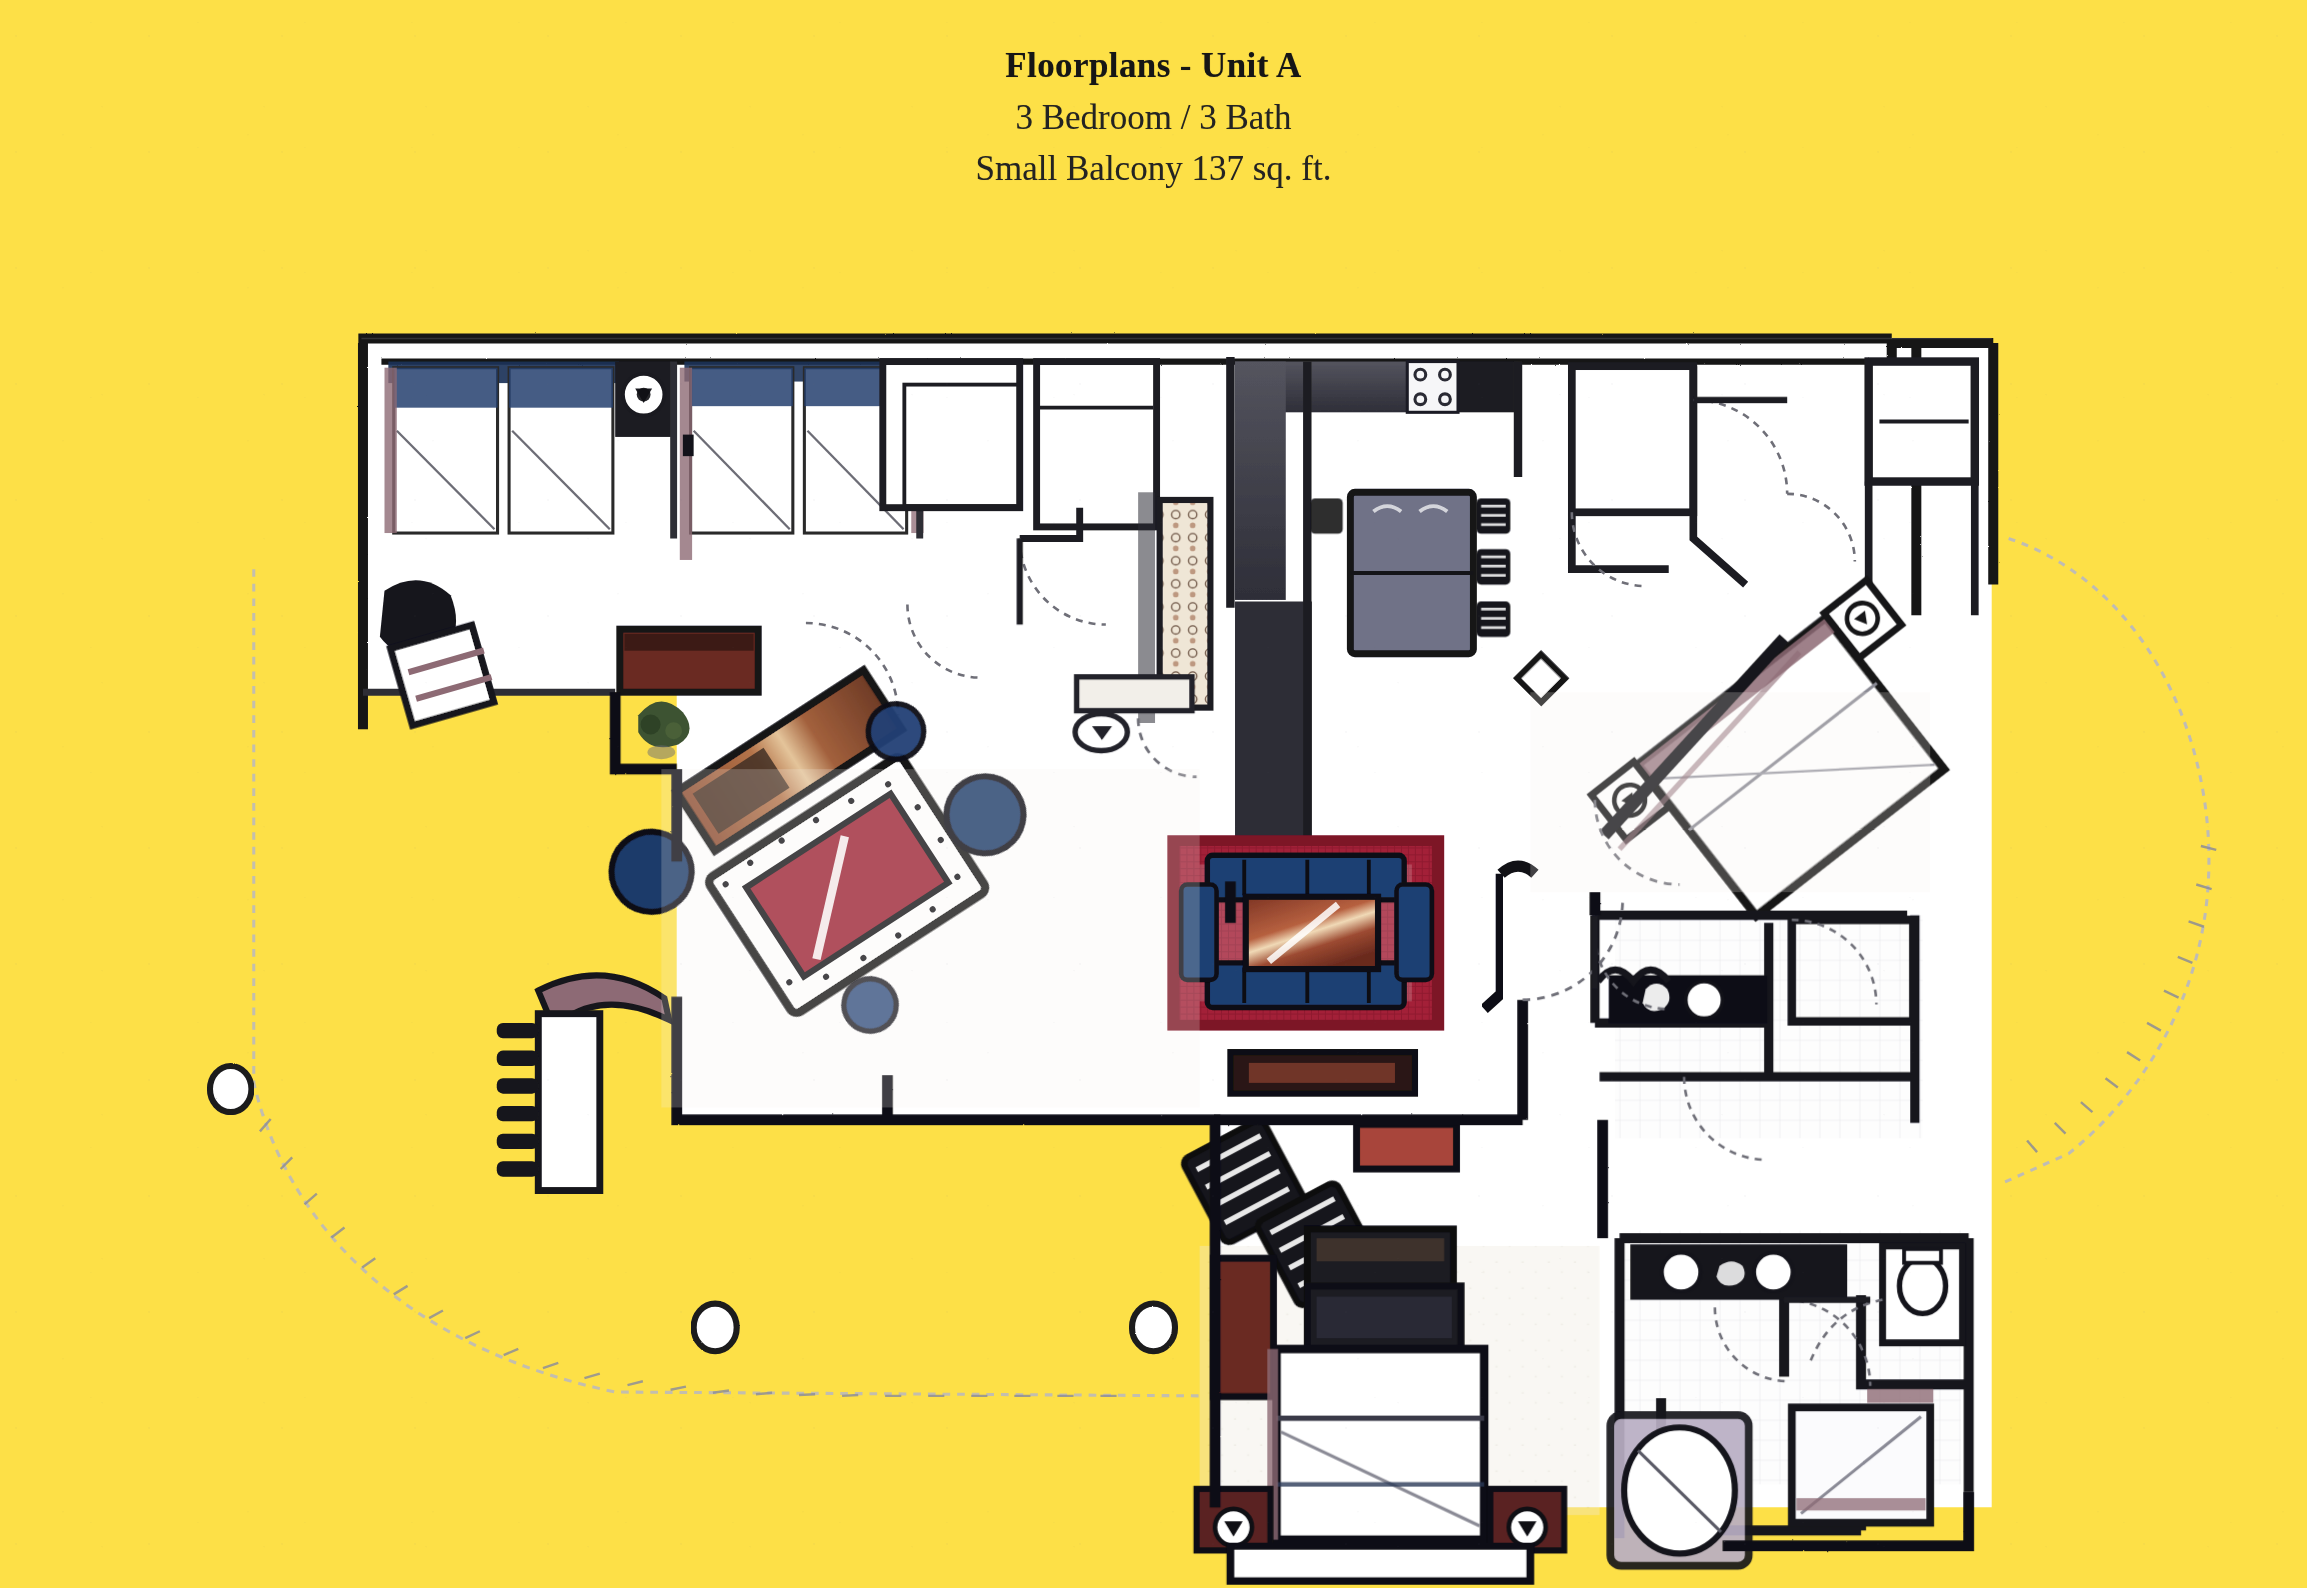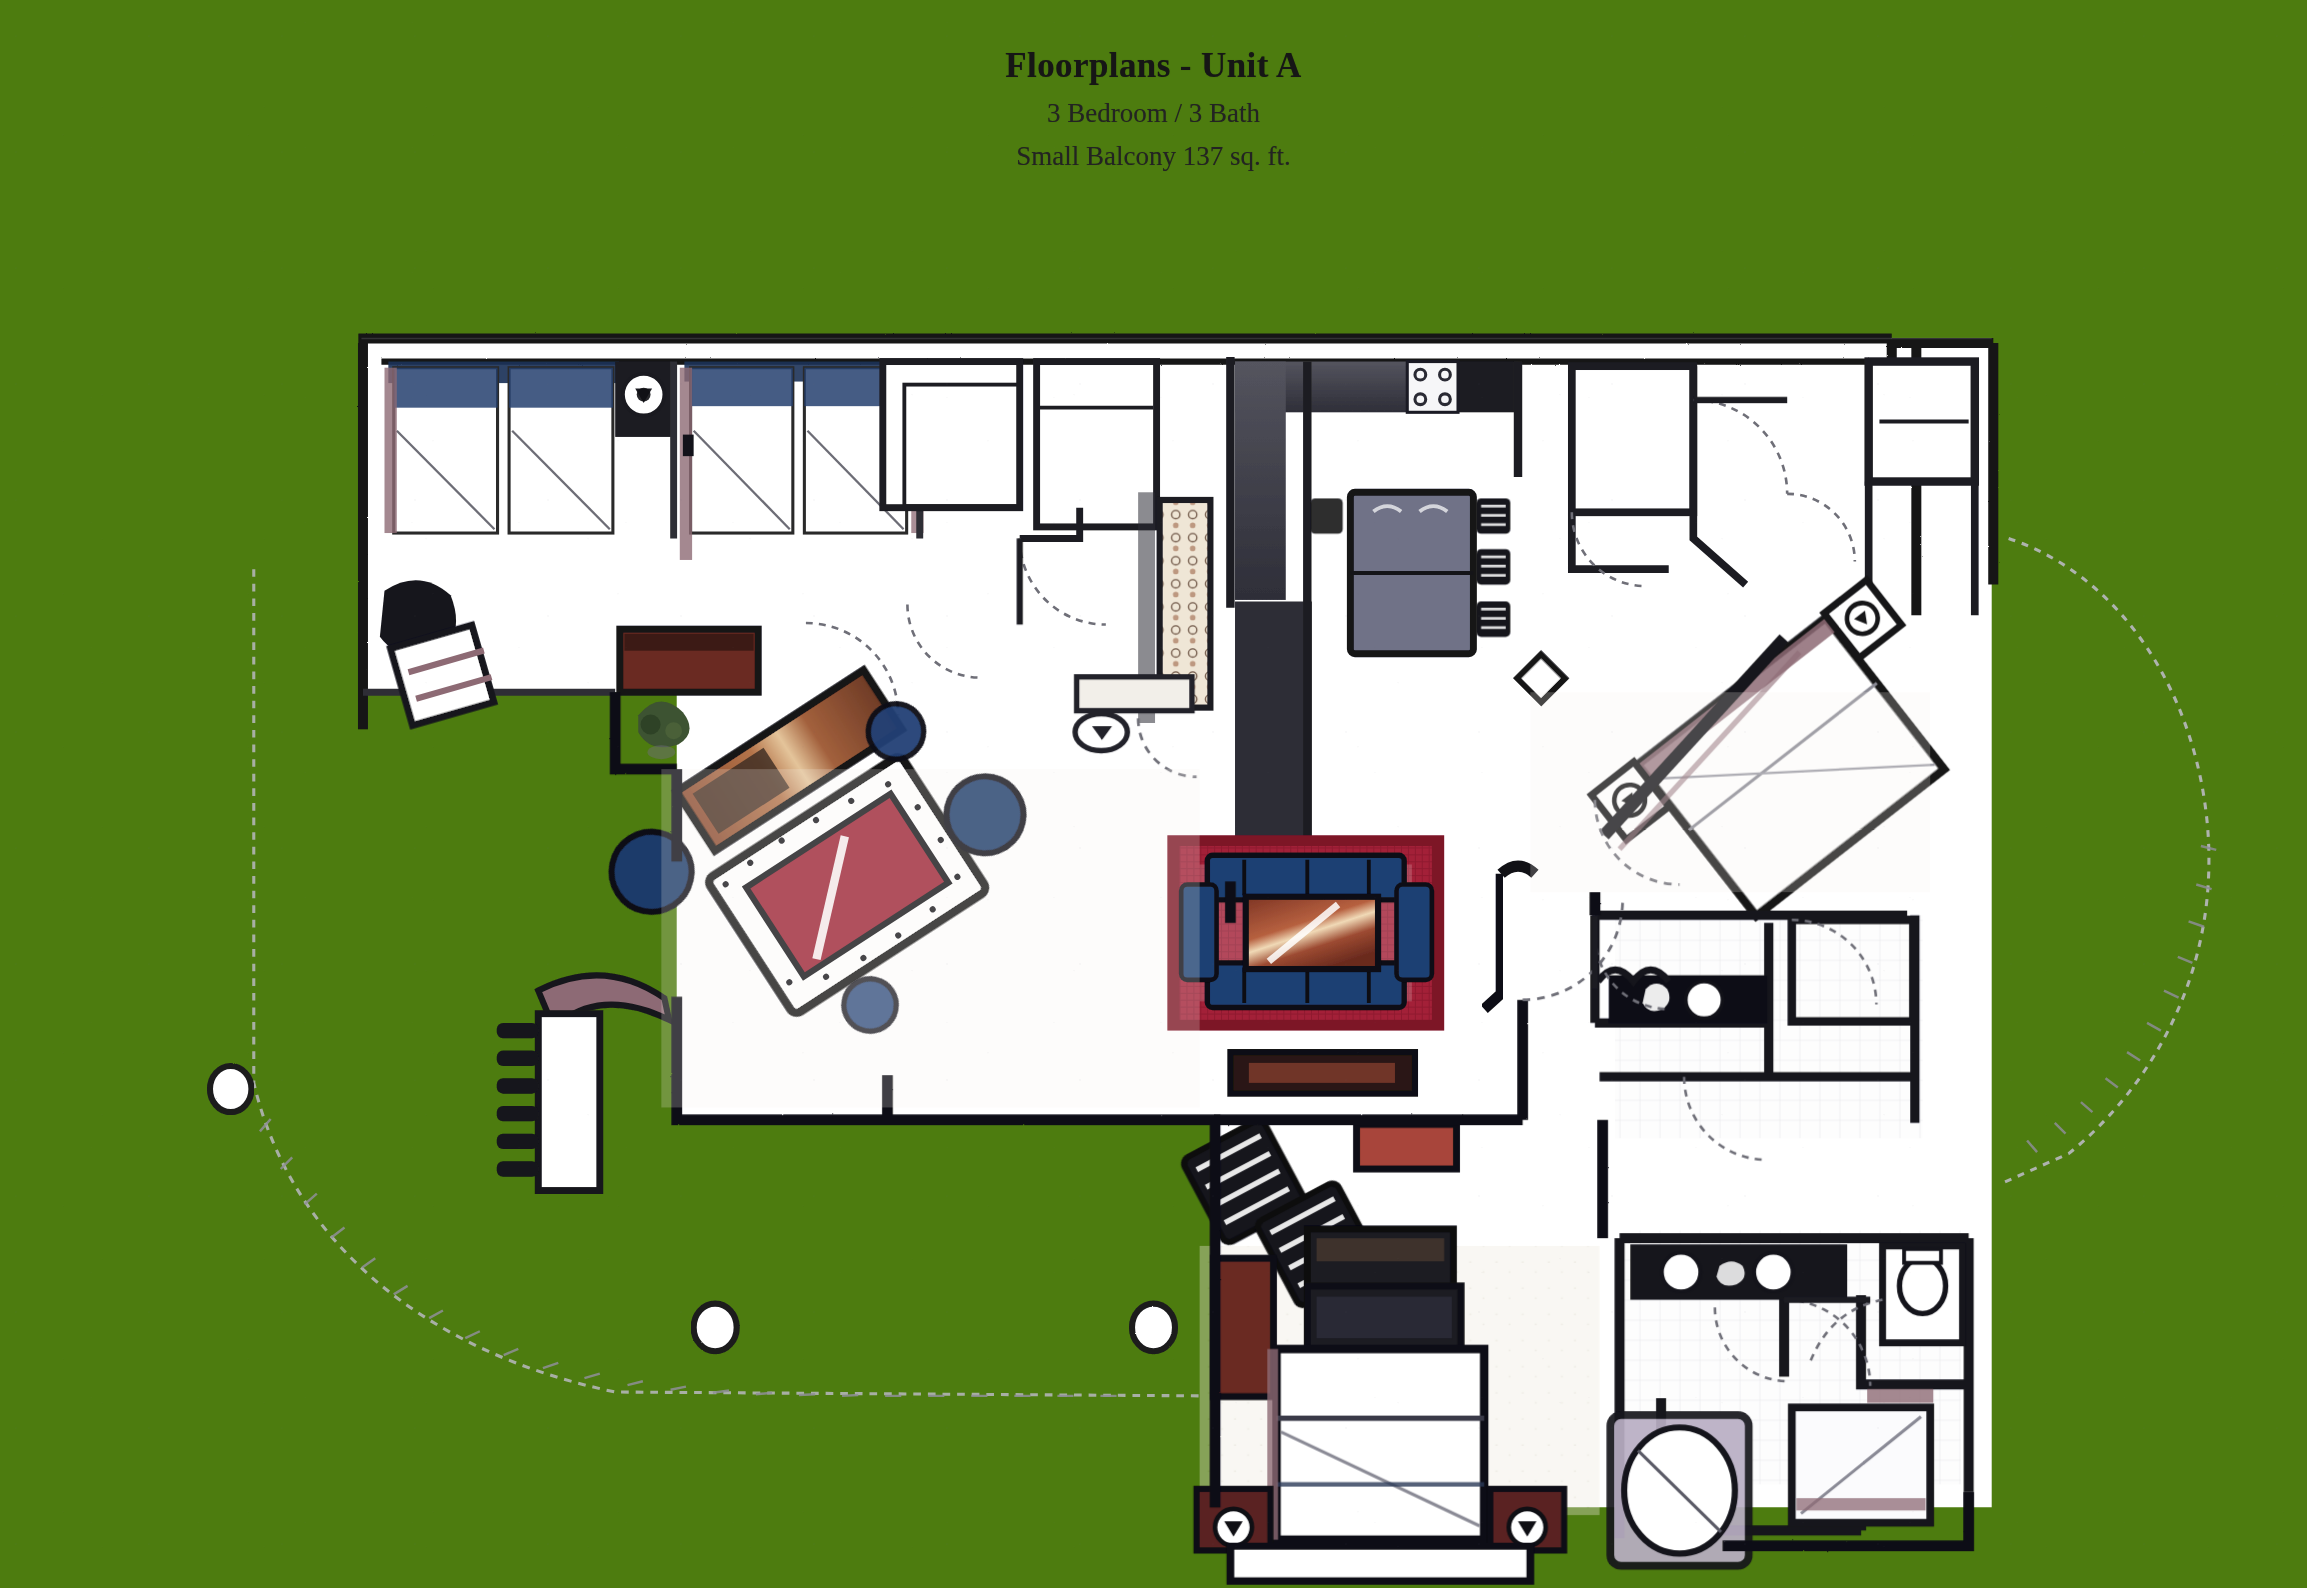--- a/index.html
+++ b/index.html
@@ -4,42 +4,42 @@
 <title>Floorplans - Unit A</title>
 <style>
   html,body{margin:0;padding:0;background:#ffffff;}
   body{
     width:2307px;height:1589px;
     font-family:"Liberation Serif", serif;
     color:#1a1a1a;
     overflow:hidden;
     position:relative;
   }
-  #page{position:relative;width:2307px;height:1589px;background:#4d7c0f;}
+  #page{position:relative;width:2307px;height:1589px;background:#fde047;}
 
   
   #title-block{
     position:absolute; left:0; top:48px; width:2307px;
     text-align:center; pointer-events:none;
   }
   #title-block .main-title{
     font-family:"Liberation Serif", serif;
     font-weight:700;
     font-size:35px;
     letter-spacing:0.4px;
     color:#161616;
     line-height:1.0;
     margin-bottom:17px;
     
     text-shadow:0 0 0.8px rgba(0,0,0,0.35);
   }
   #title-block .sub{
     font-family:"Liberation Serif", serif;
     font-weight:400;
-    font-size:27px;
+    font-size:35px;
     line-height:1.0;
     color:#232323;
     margin-bottom:16px;
     text-shadow:0 0 0.8px rgba(0,0,0,0.22);
   }
   
   #title-block .sub:last-child{margin-bottom:0;}
 
   
   #plan-wrap{

